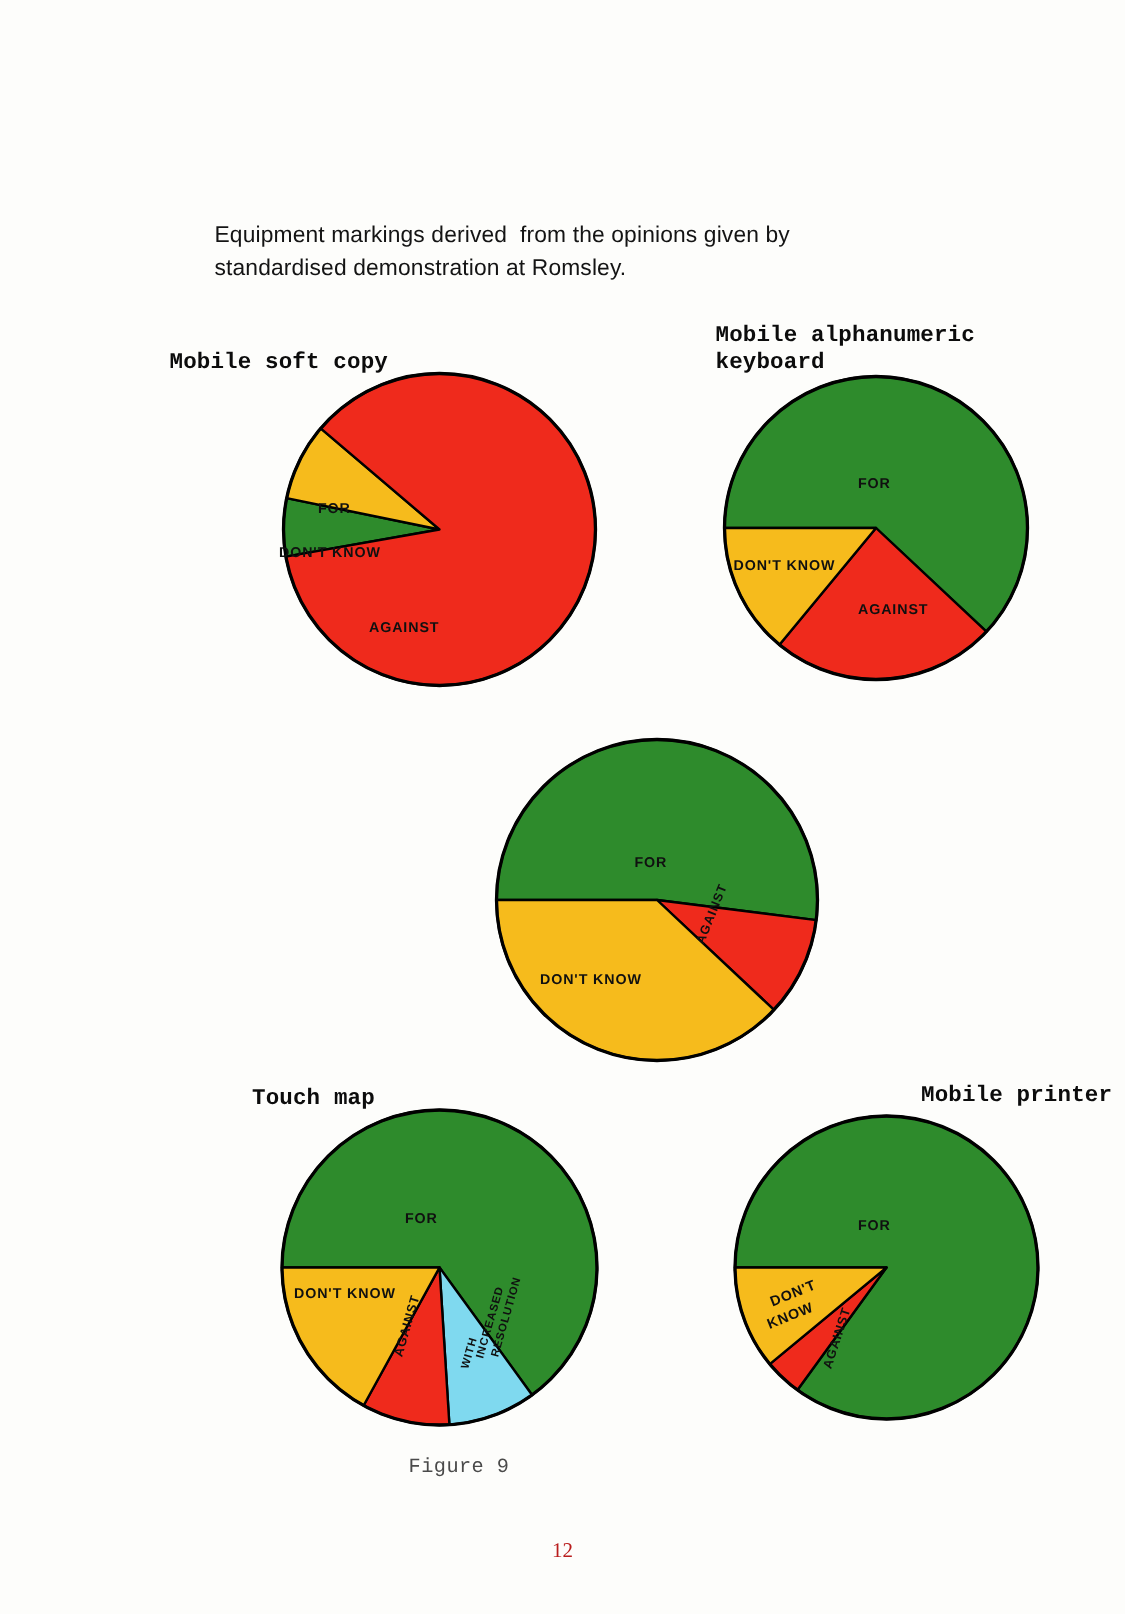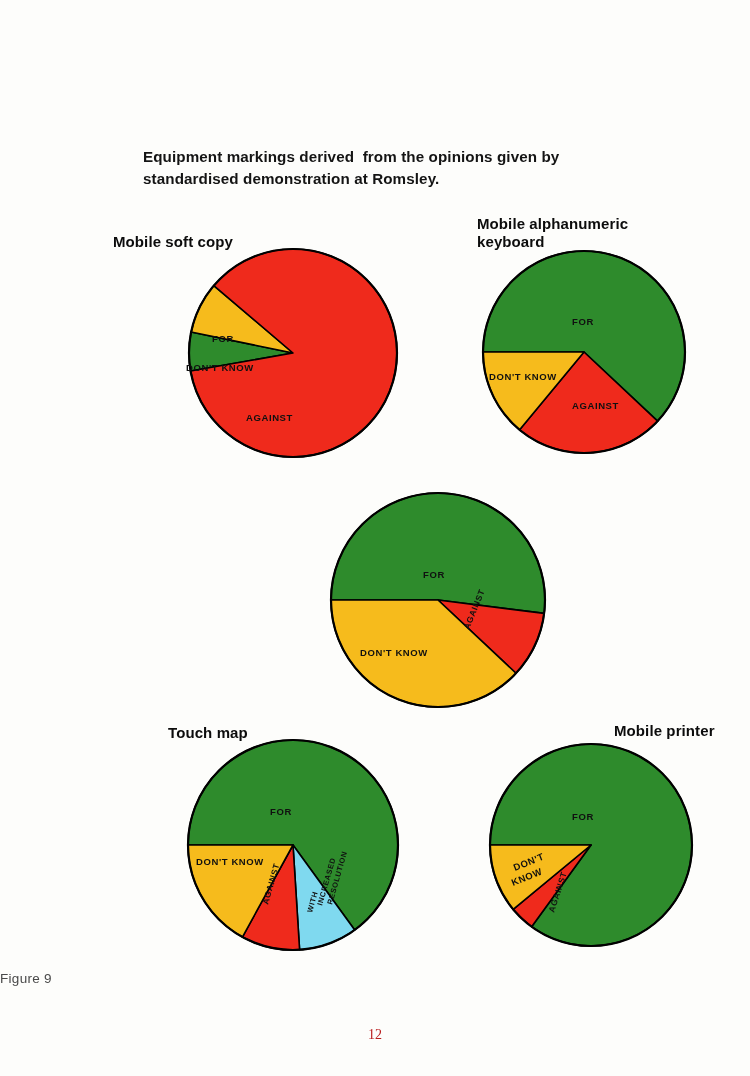--- a/index.html
+++ b/index.html
@@ -24,34 +24,35 @@
 
   
   .caption {
     position: absolute;
     left: 143px;
     top: 146px;
     width: 490px;
     font-size: 15.2px;
     line-height: 21.5px;
     color: #141414;
-    font-weight: 700;
+    font-weight: 400;
     letter-spacing: 0.1px;
   }
   .caption div { white-space: pre; }
 
   
   .chart-title {
     position: absolute;
     font-size: 15px;
     font-weight: bold;
     color: #0c0c0c;
     line-height: 18px;
     letter-spacing: 0.1px;
     white-space: pre;
+    font-family: Liberation Mono, monospace;
   }
   .t1 { left: 113px; top: 233px; }
   .t2 { left: 477px; top: 215px; }
   .t3 { left: 200px; top: 500px; }
   .t4 { left: 168px; top: 724px; text-align: center; }
   .t5 { left: 614px; top: 722px; }
 
   
   .pie-wrap { position: absolute; }
   .pie-wrap svg { display: block; overflow: visible; }
@@ -62,21 +63,22 @@
     fill: #101010;
     letter-spacing: 0.6px;
   }
 
   
   .figure-caption {
     position: absolute;
     left: 0;
     top: 971px;
     width: 612px;
-    font-family: Liberation Sans, sans-serif;
+    text-align: center;
+    font-family: Liberation Mono, monospace;
     font-size: 13.5px;
     color: #4a4a4a;
     letter-spacing: 0.3px;
   }
   .page-number {
     position: absolute;
     left: 0;
     top: 1027px;
     width: 750px;
     text-align: center;

